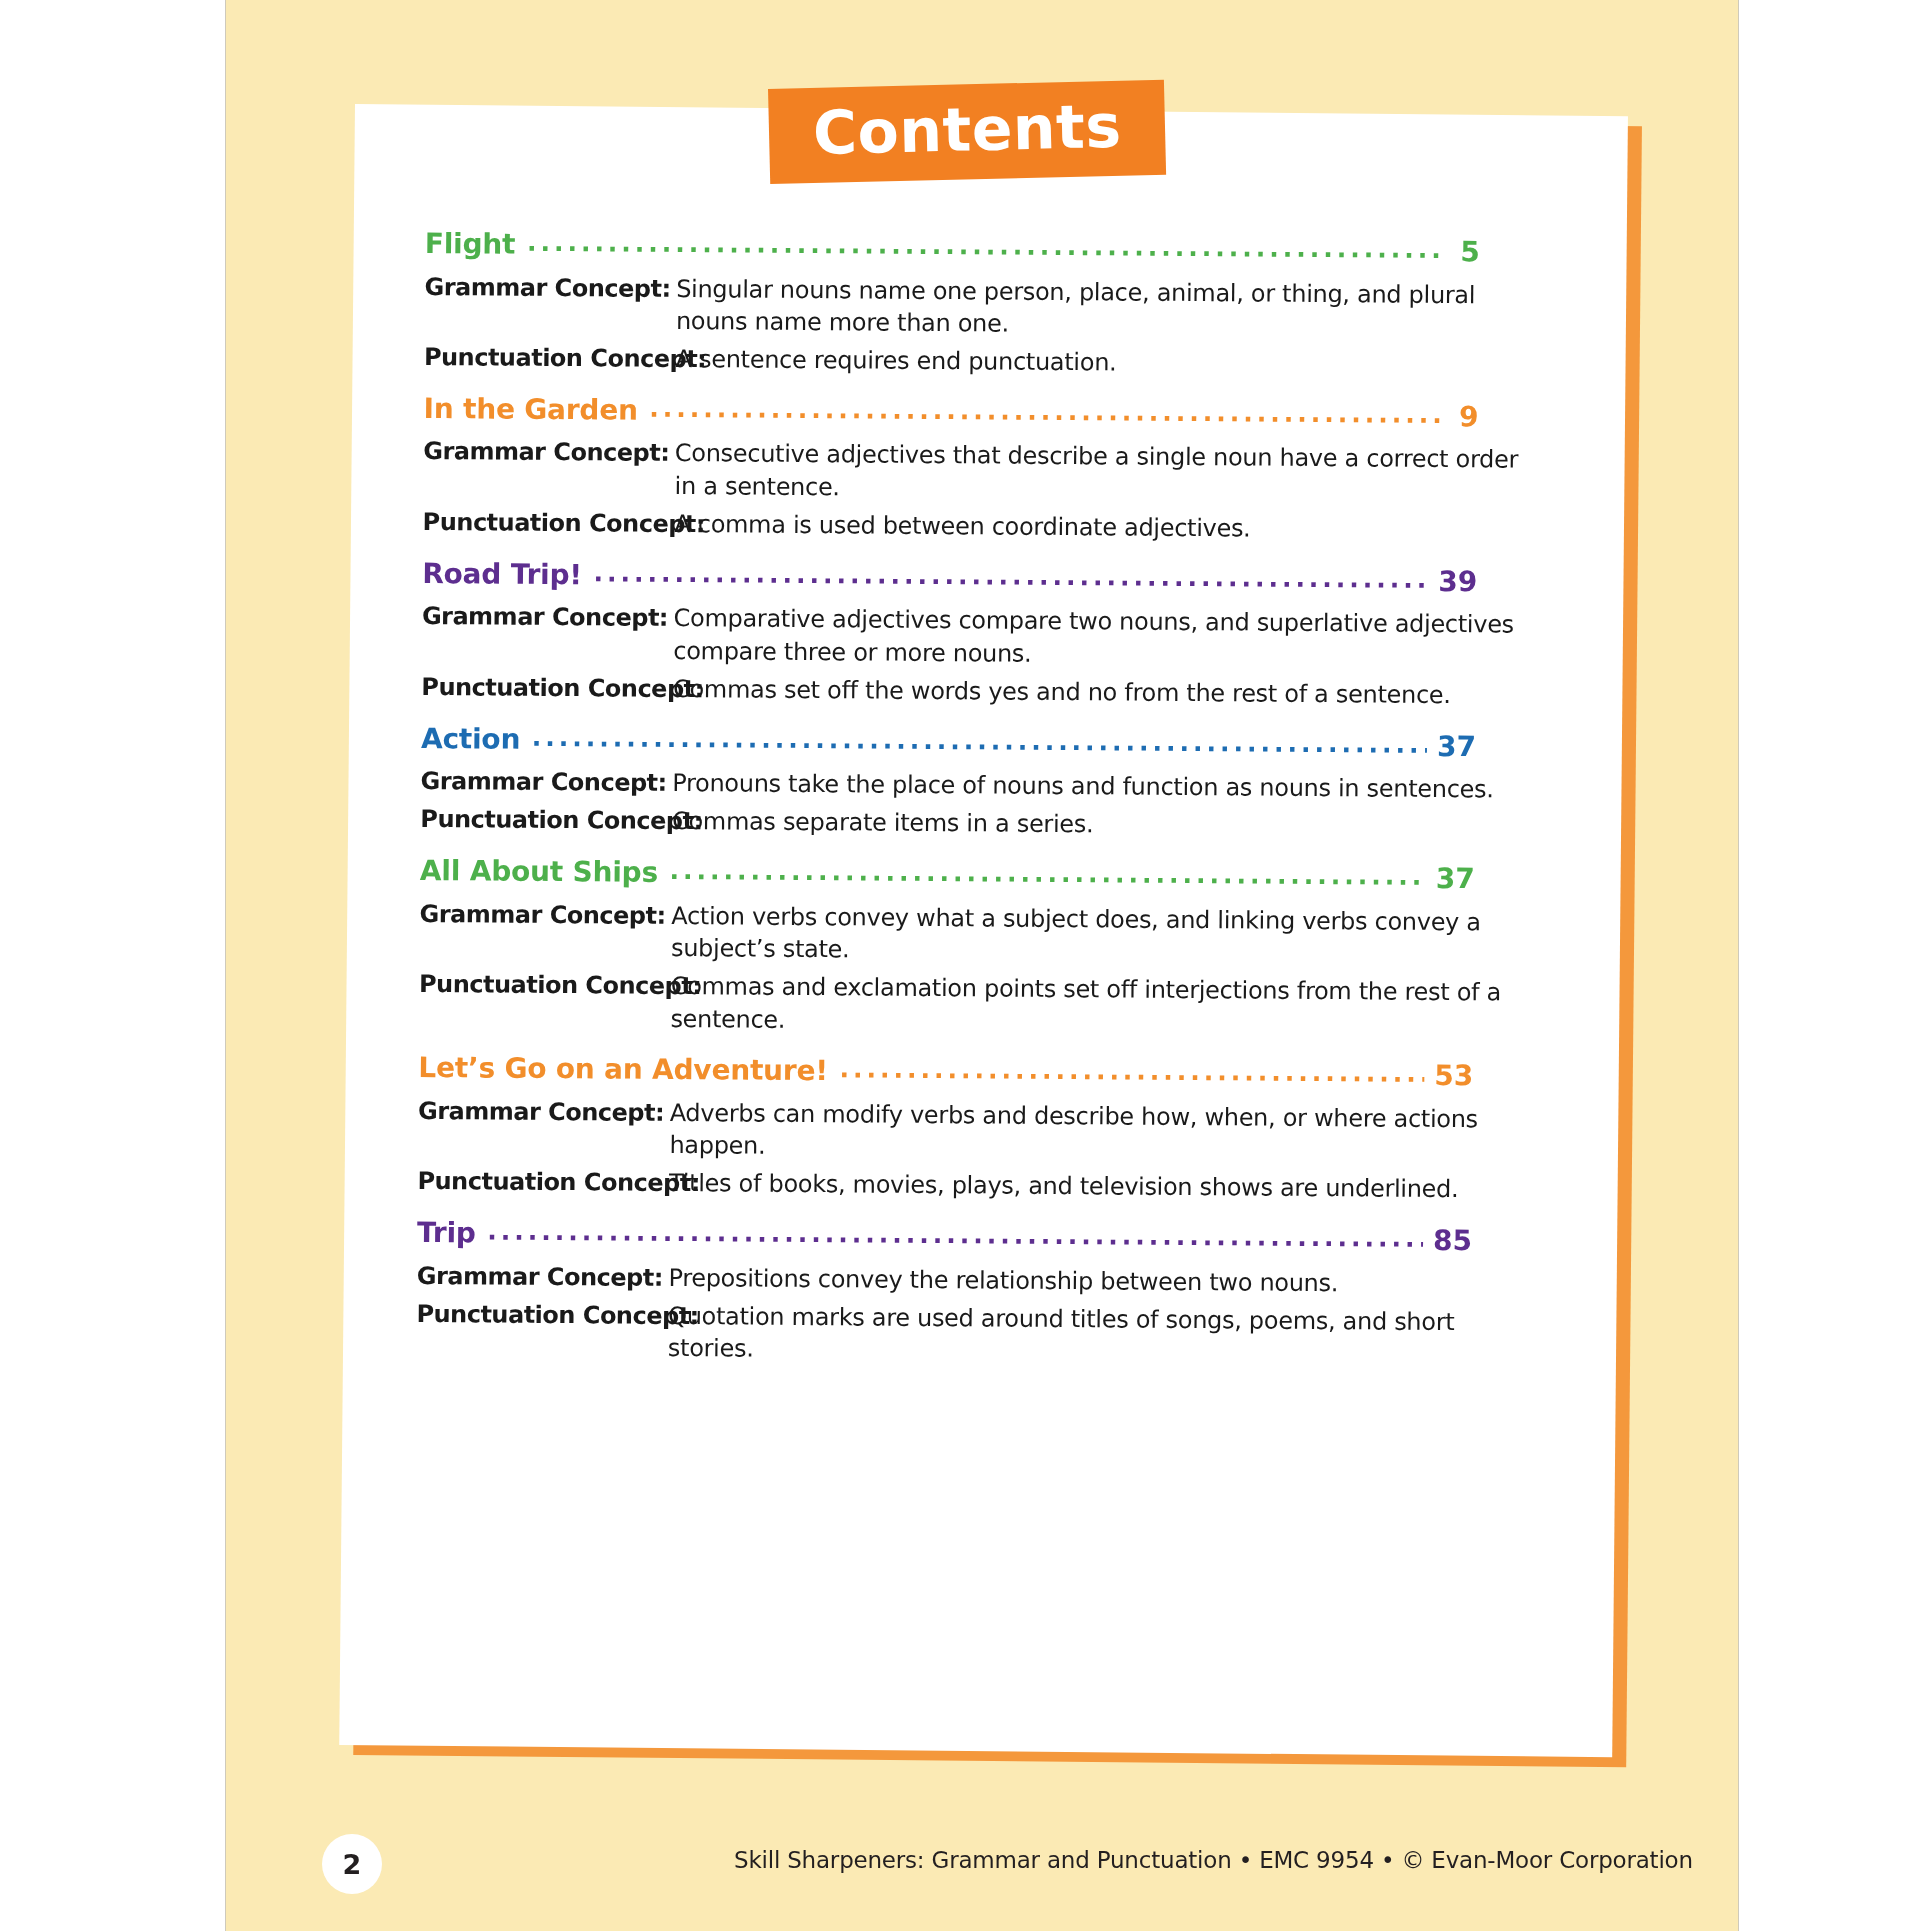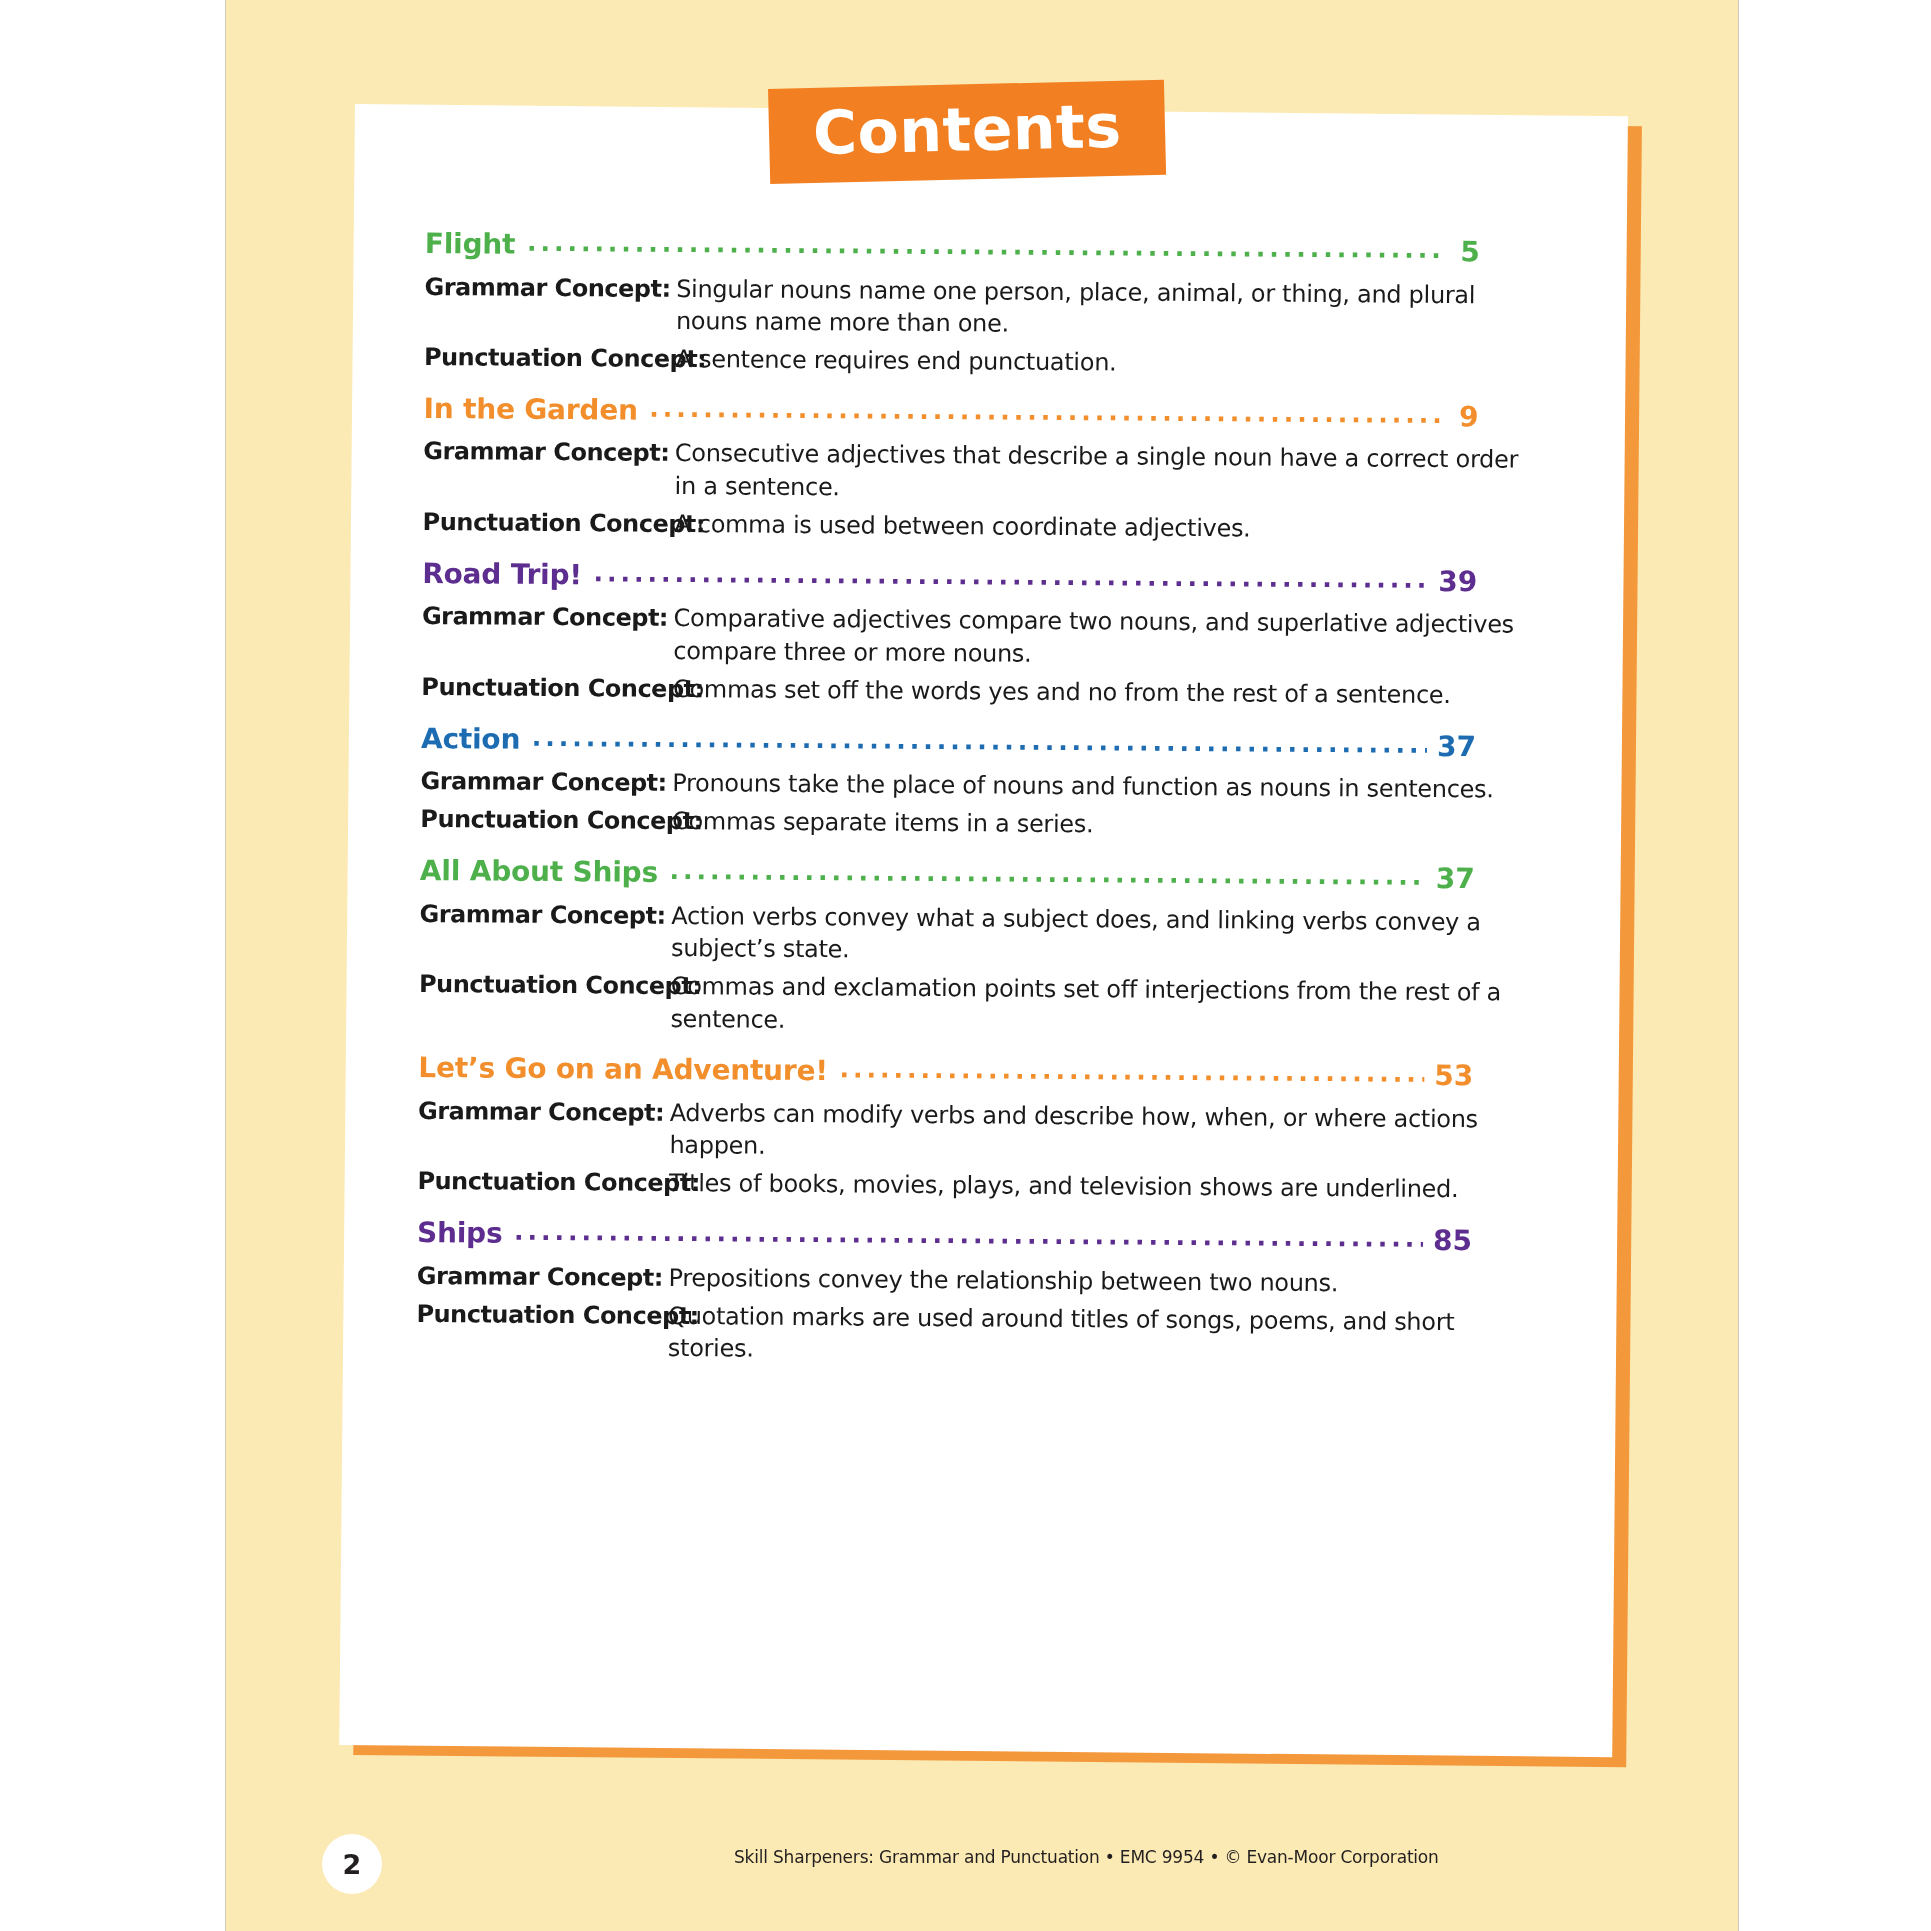--- a/index.html
+++ b/index.html
@@ -114,21 +114,21 @@
   #page-badge {
     position:absolute; left:322px; top:1834px;
     width:60px; height:60px; border-radius:50%;
     background:#ffffff;
     display:flex; align-items:center; justify-content:center;
     font-size:27px; font-weight:bold; color:#231f20;
     font-family:"DejaVu Sans", sans-serif;
   }
   #footer-text {
     position:absolute; left:734px; top:1847px;
-    font-size:17px; color:#231f20; white-space:nowrap;
+    font-size:23px; color:#231f20; white-space:nowrap;
     font-family:"DejaVu Sans", sans-serif;
     letter-spacing:-0.2px;
     text-align:center;
   }
 </style>
 </head>
 <body>
 
 <div id="page">
 
@@ -239,21 +239,21 @@
             <span class="concept-text">Adverbs can modify verbs and describe how, when, or where actions happen.</span>
           </div>
           <div class="concept-row">
             <span class="concept-label">Punctuation Concept:</span>
             <span class="concept-text">Titles of books, movies, plays, and television shows are underlined.</span>
           </div>
         </div>
       </div>
       <div class="entry">
         <div class="entry-head">
-          <span class="entry-title c-purple">Ships</span>
+          <span class="entry-title c-purple">Trip</span>
           <span class="dots c-purple">.......................................................................................................................</span>
           <span class="entry-page c-purple">85</span>
         </div>
         <div class="concepts">
           <div class="concept-row">
             <span class="concept-label">Grammar Concept:</span>
             <span class="concept-text">Prepositions convey the relationship between two nouns.</span>
           </div>
           <div class="concept-row">
             <span class="concept-label">Punctuation Concept:</span>

